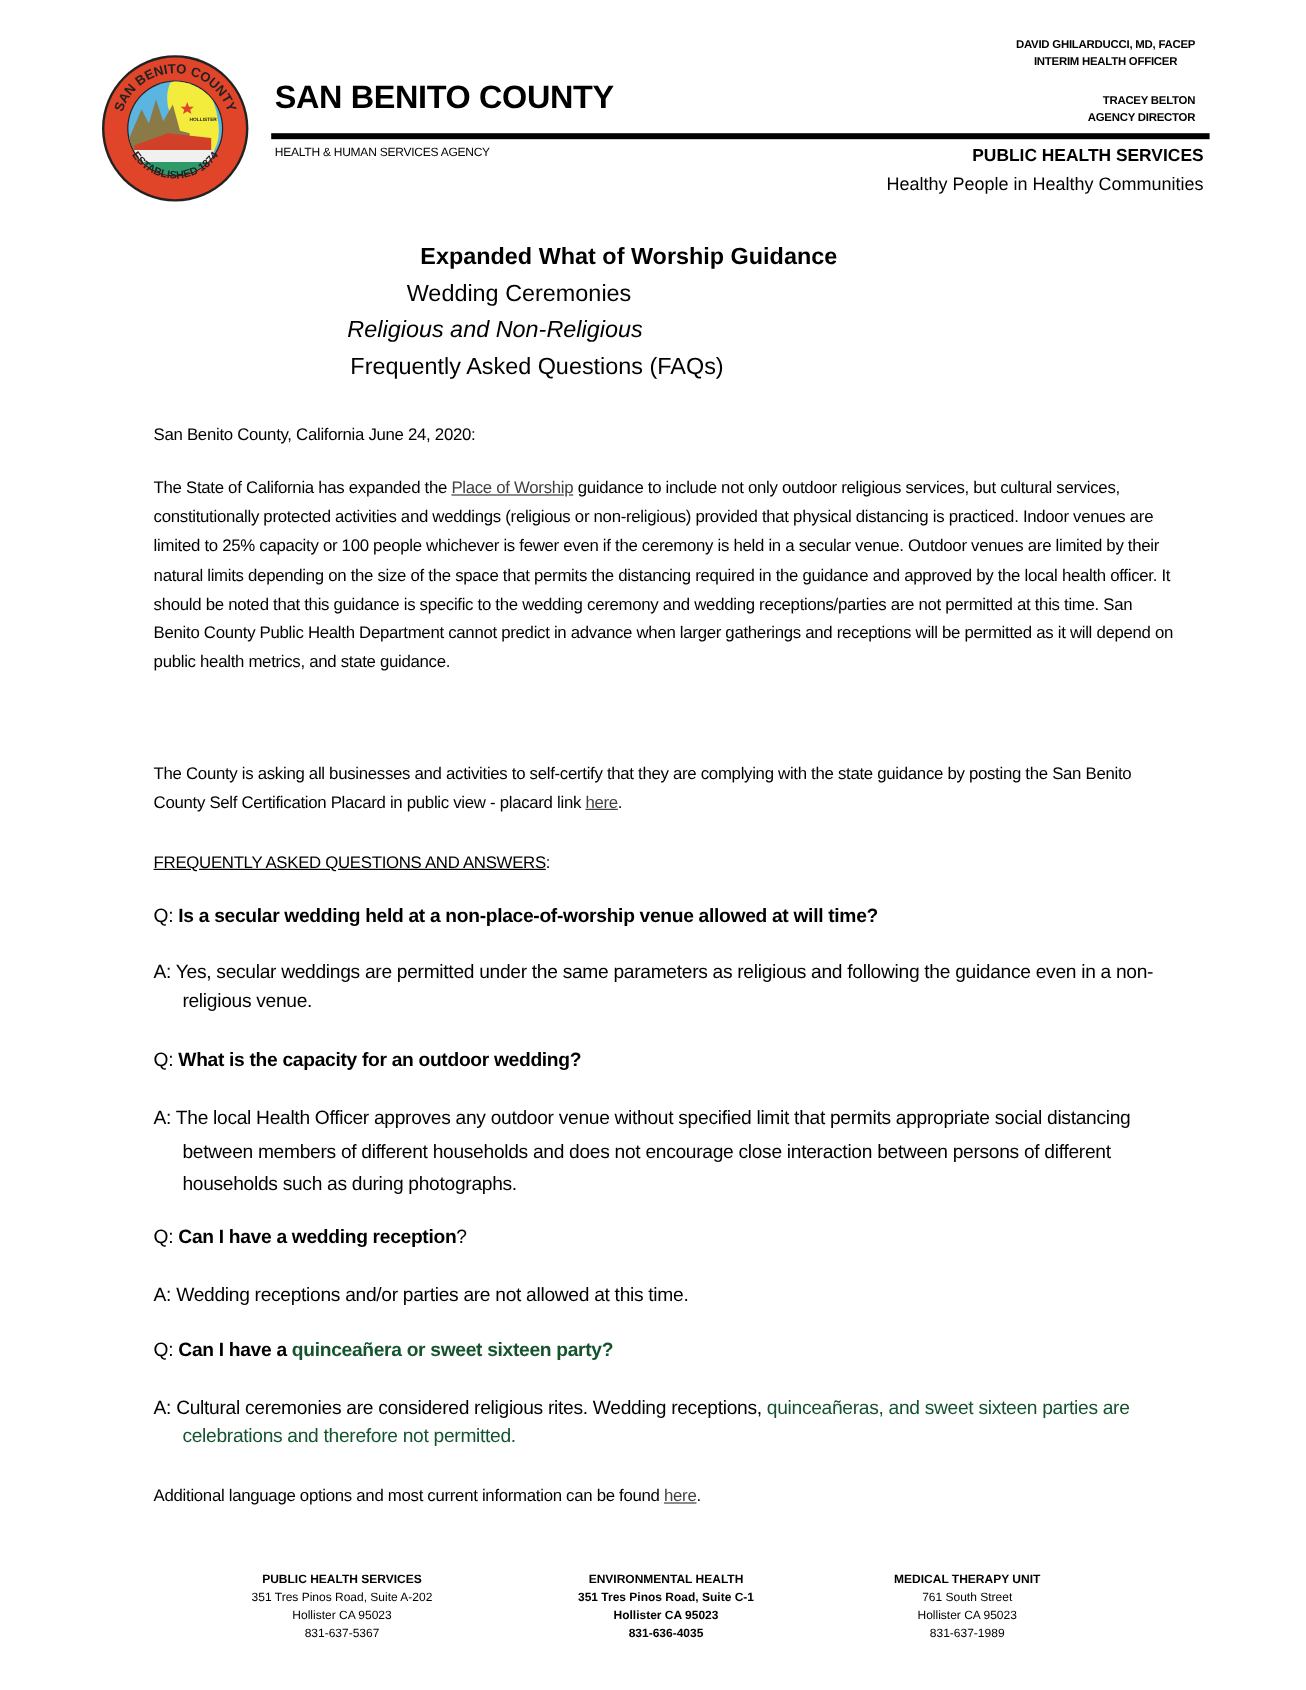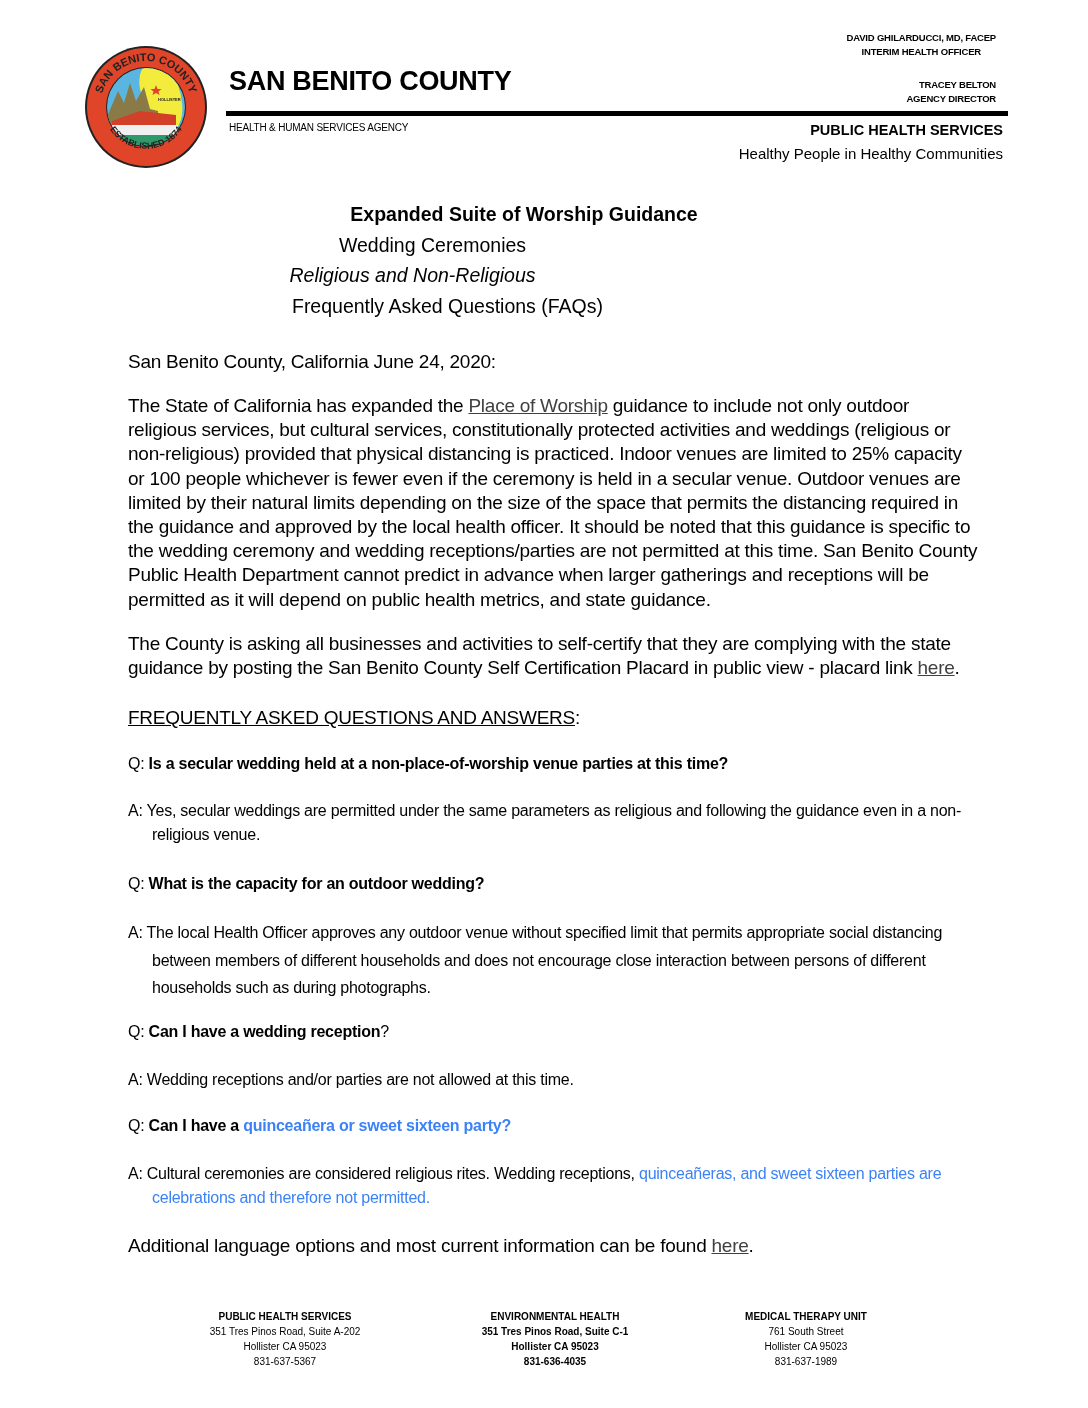--- a/index.html
+++ b/index.html
@@ -22,31 +22,31 @@
   #phs-motto { right: 85px; top: 145px; font-size: 15px; text-align: left; }
 
   
   .title-line { left: 0; width: 865px; text-align: center; font-size: 19.5px; }
   #title-main { top: 203px; font-weight: bold; left: 0; width: 1088px; text-indent: -40px; }
   #title-sub1 { top: 234px; }
   #title-sub2 { top: 264px; font-style: italic; text-indent: -40px; }
   #title-sub3 { top: 295px; text-indent: 30px; }
 
   
-  .body-text { left: 128px; width: 850px; font-size: 19px; line-height: 24.2px; letter-spacing: -0.25px; }
+  .body-text { left: 128px; width: 850px; font-size: 14px; line-height: 24.2px; letter-spacing: -0.25px; }
   a.link { color: #404040; }
   #dateline { top: 350px; }
   #para1 { top: 394px; }
   #para2 { top: 632px; }
   #faq-heading { top: 706px; }
   #faq-heading .u { text-decoration: underline; }
   .qa { left: 128px; width: 850px; font-size: 16px; line-height: 24.2px; letter-spacing: -0.25px; }
   .qa .hang { display: block; padding-left: 24px; text-indent: -24px; }
   .qa b { font-weight: bold; }
-  .gray { color: #3b82f6; }
+  .gray { color: #14532d; }
   #q1 { top: 752px; }
   #a1 { top: 799px; }
   #q2 { top: 872px; }
   #a2 { top: 919px; line-height: 27.5px; }
   #q3 { top: 1020px; }
   #a3 { top: 1068px; }
   #q4 { top: 1114px; }
   #a4 { top: 1162px; }
   #closing { top: 1234px; }
 
@@ -100,34 +100,34 @@
   <div>DAVID GHILARDUCCI, MD, FACEP</div>
   <div>INTERIM HEALTH OFFICER</div>
 </div>
 <div id="director-block" class="abs right-block">
   <div>TRACEY BELTON</div>
   <div>AGENCY DIRECTOR</div>
 </div>
 <div id="phs-title" class="abs">PUBLIC HEALTH SERVICES</div>
 <div id="phs-motto" class="abs">Healthy People in Healthy Communities</div>
 
-<div id="title-main" class="abs title-line">Expanded Suite of Worship Guidance</div>
+<div id="title-main" class="abs title-line">Expanded What of Worship Guidance</div>
 <div id="title-sub1" class="abs title-line">Wedding Ceremonies</div>
 <div id="title-sub2" class="abs title-line">Religious and Non-Religious</div>
 <div id="title-sub3" class="abs title-line">Frequently Asked Questions (FAQs)</div>
 
 <div id="dateline" class="abs body-text">San Benito County, California June 24, 2020:</div>
 
 <div id="para1" class="abs body-text"><span>The State of California has expanded the </span><a class="link" href="#">Place of Worship</a><span> guidance to include not only outdoor religious services, but cultural services, constitutionally protected activities and weddings (religious or non-religious) provided that physical distancing is practiced.  Indoor venues are limited to 25% capacity or 100 people whichever is fewer even if the ceremony is held in a secular venue. Outdoor venues are limited by their natural limits depending on the size of the space that permits the distancing required in the guidance and approved by the local health officer. It should be noted that this guidance is specific to the wedding ceremony and wedding receptions/parties are not permitted at this time. San Benito County Public Health Department cannot predict in advance when larger gatherings and receptions will be permitted as it will depend on public health metrics, and state guidance.</span></div>
 
 <div id="para2" class="abs body-text"><span>The County is asking all businesses and activities to self-certify that they are complying with the state guidance by posting the San Benito County Self Certification Placard in public view - placard link </span><a class="link" href="#">here</a><span>.</span></div>
 
 <div id="faq-heading" class="abs body-text"><span class="u">FREQUENTLY ASKED QUESTIONS AND ANSWERS</span><span>:</span></div>
 
-<div id="q1" class="abs qa"><span>Q: </span><b>Is a secular wedding held at a non-place-of-worship venue parties at this time?</b></div>
+<div id="q1" class="abs qa"><span>Q: </span><b>Is a secular wedding held at a non-place-of-worship venue allowed at will time?</b></div>
 <div id="a1" class="abs qa">
     <span class="hang"><span>A: </span><span>Yes, secular weddings are permitted under the same parameters as religious and following the guidance even in a non-religious venue.</span></span>
   </div>
 
 <div id="q2" class="abs qa"><span>Q: </span><b>What is the capacity for an outdoor wedding?</b></div>
 <div id="a2" class="abs qa">
     <span class="hang"><span>A: </span><span>The local Health Officer approves any outdoor venue without specified limit that permits appropriate social distancing between members of different households and does not encourage close interaction between persons of different households such as during photographs.</span></span>
   </div>
 
 <div id="q3" class="abs qa"><span>Q: </span><b>Can I have a wedding reception</b><span>?</span></div>

